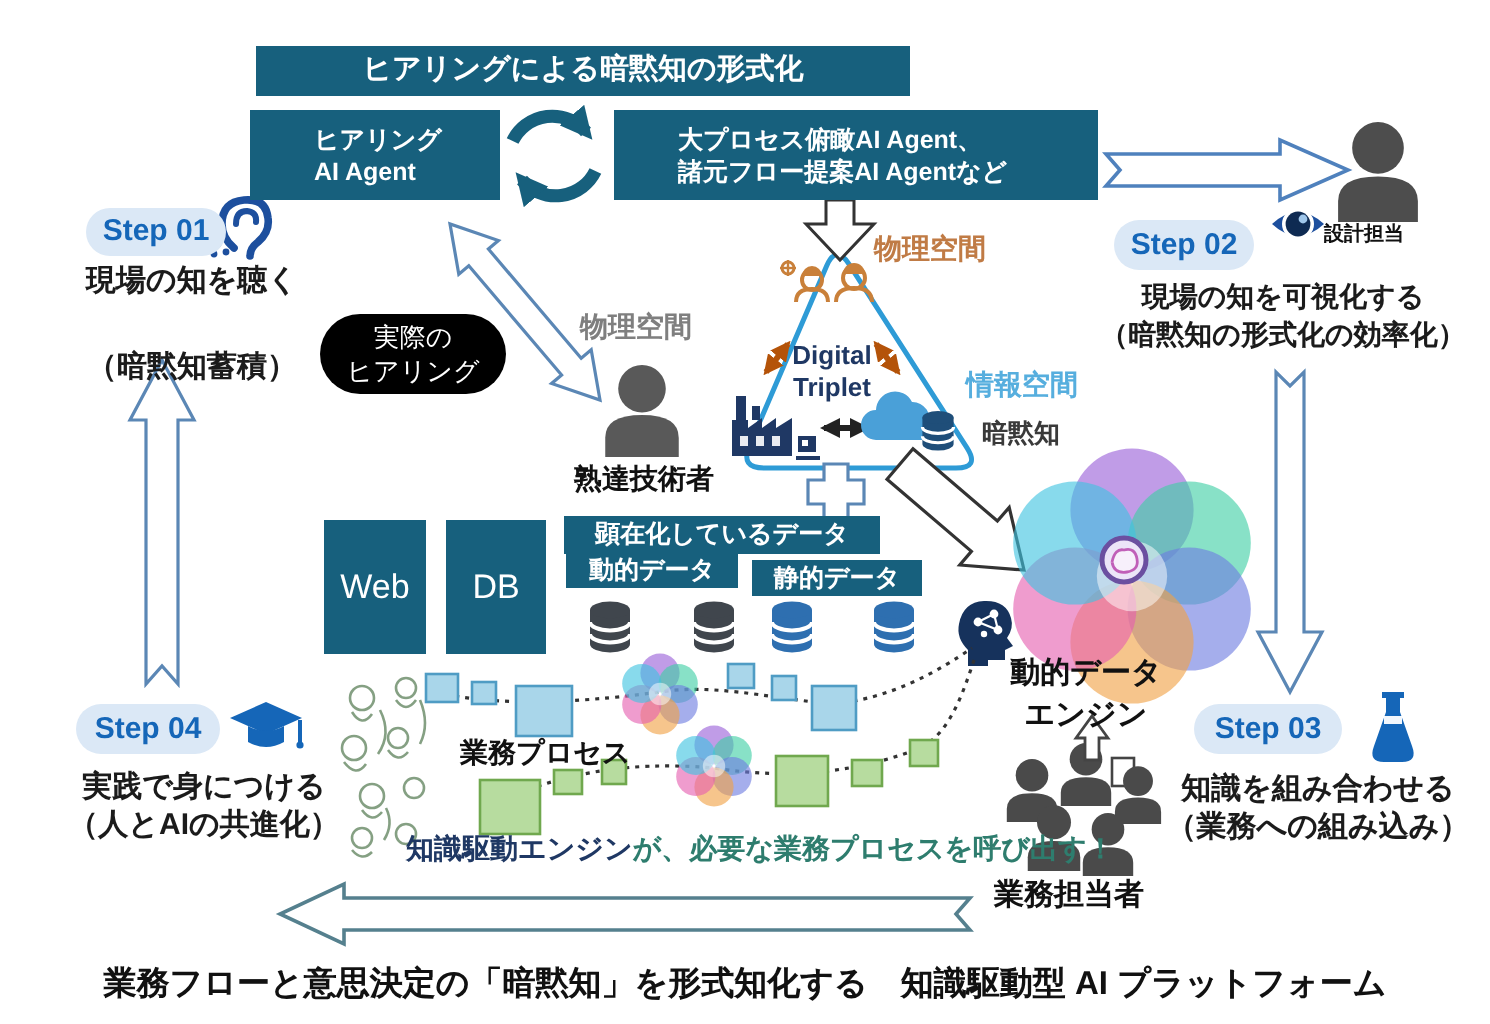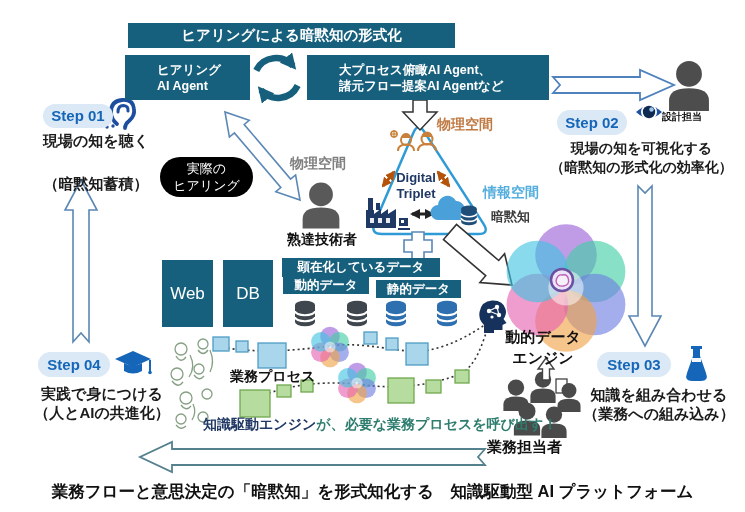--- a/index.html
+++ b/index.html
@@ -290,16 +290,16 @@
   <div class="abs databar" style="left:376px;top:280px;width:85px;height:18px;line-height:18px;font-size:12.5px;">静的データ</div>
 
   <div class="abs engine-label" style="left:503px;top:326px;width:80px;">
     <span style="display:block;">動的データ</span>
     <span style="display:block;">エンジン</span>
   </div>
   <div class="abs rolelabel" style="left:230px;top:368px;font-size:14px;">業務プロセス</div>
   <div class="abs callout" style="left:172px;top:416px;">
     <span class="head">知識駆動エンジン</span><span class="tail">が、必要な業務プロセスを呼び出す！</span>
   </div>
-  <div class="abs rolelabel" style="left:487px;top:438px;width:95px;text-align:left;font-size:15px;">業務担当者</div>
+  <div class="abs rolelabel" style="left:487px;top:438px;width:95px;text-align:center;font-size:15px;">業務担当者</div>
 
   <div class="abs caption">業務フローと意思決定の「暗黙知」を形式知化する　知識駆動型 AI プラットフォーム</div>
 </div>
 
 </body></html>

